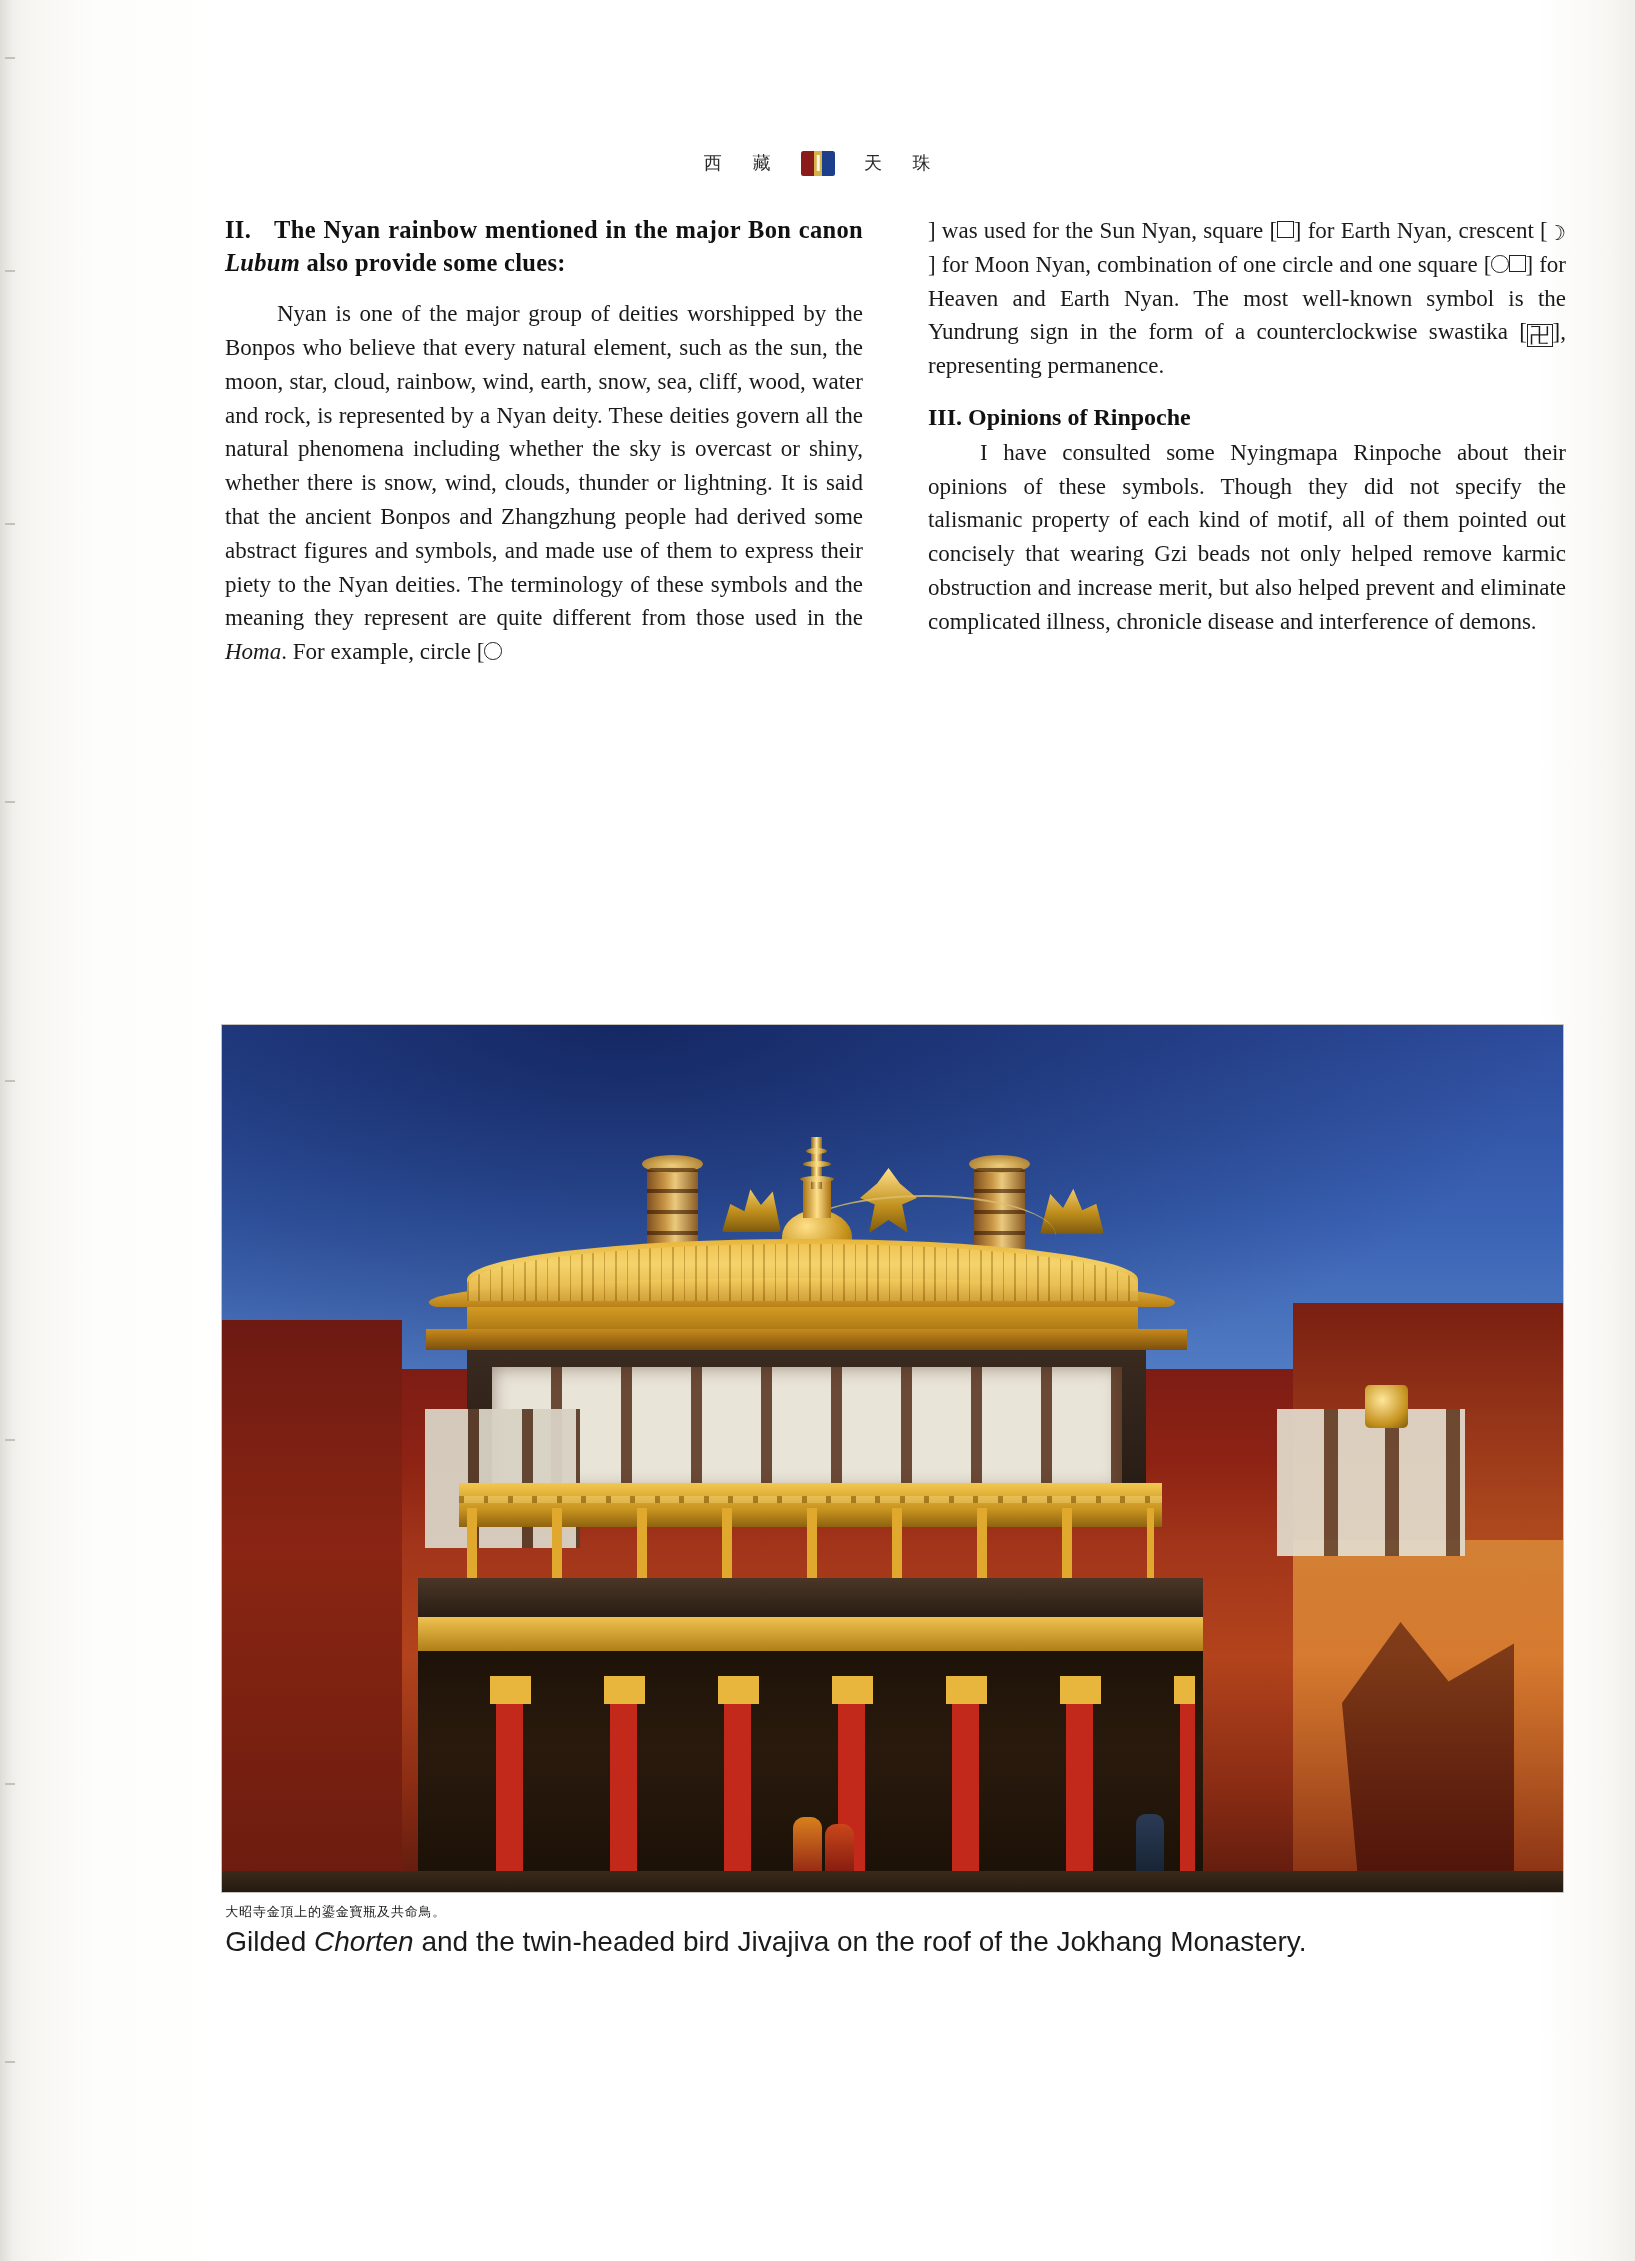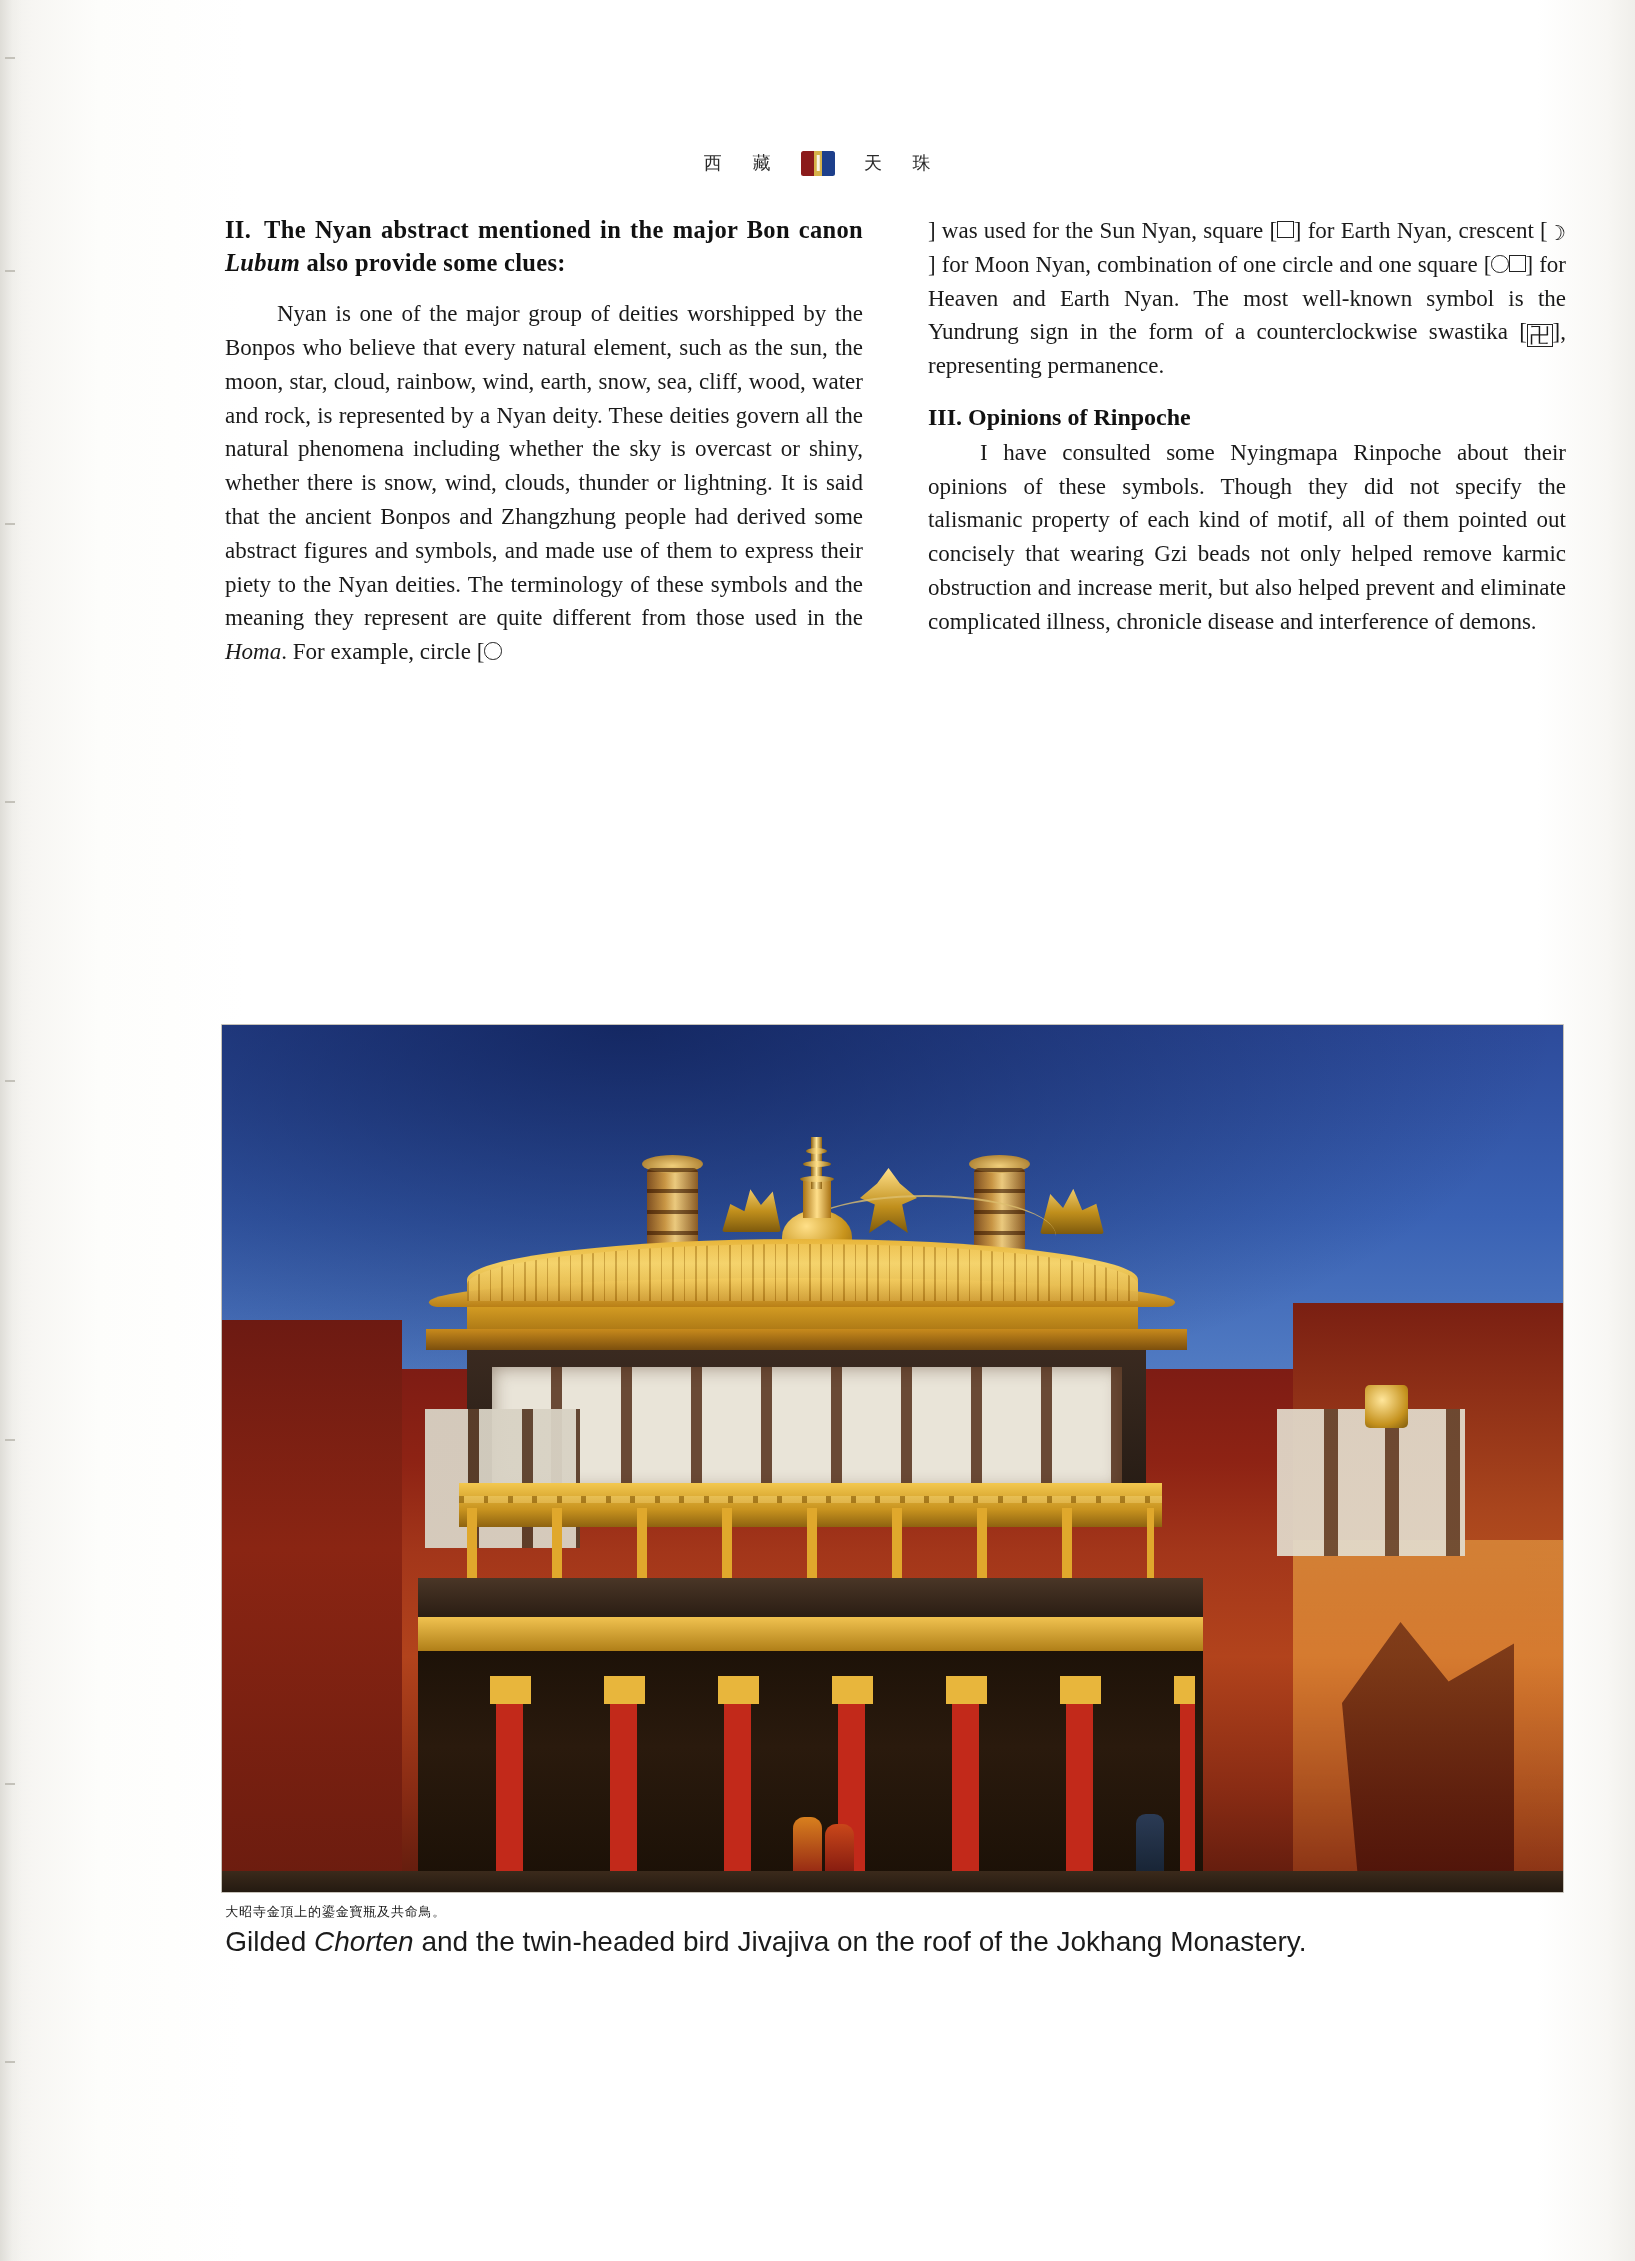--- a/index.html
+++ b/index.html
@@ -95,21 +95,21 @@
 
   h2.section-head {
     margin: 0 0 4.9px 0;
     font-size: 24.5px;
     font-weight: bold;
     line-height: 1.33;
     color: #111;
     text-align: justify;
   }
   h2.section-head .num {
-    margin-right: 13px;
+    margin-right: 23px;
   }
   h2.section-head em {
     font-style: italic;
   }
   h2.section-head.head-spaced {
     letter-spacing: 0.3px;
   }
 
   h3.sub-head {
     margin: 21px 0 4.9px 0;
@@ -506,21 +506,21 @@
       <span class="header-glyph"></span>
       <span>天</span>
       <span>珠</span>
     </span>
   </div>
 
   <div class="columns">
 
     <div class="col">
       <h2 class="section-head head-spaced">
-        <span class="num">II.</span><span>The Nyan abstract mentioned in the major Bon canon </span><em>Lubum</em><span> also provide some clues:</span>
+        <span class="num">II.</span><span>The Nyan rainbow mentioned in the major Bon canon </span><em>Lubum</em><span> also provide some clues:</span>
       </h2>
 
       <p class="body" style="margin-top:18px">
         <span>Nyan is one of the major group of deities worshipped by the Bonpos who believe that every natural element, such as the sun, the moon, star, cloud, rainbow, wind, earth, snow, sea, cliff, wood, water and rock, is represented by a Nyan deity. These deities govern all the natural phenomena including whether the sky is overcast or shiny, whether there is snow, wind, clouds, thunder or lightning. It is said that the ancient Bonpos and Zhangzhung people had derived some abstract figures and symbols, and made use of them to express their piety to the Nyan deities. The terminology of these symbols and the meaning they represent are quite different from those used in the </span><em>Homa</em><span>. For example, circle [</span><span class="sym sym-circle"></span>
       </p>
     </div>
 
     <div class="col">
       <p class="body no-indent">
         <span>] was used for the Sun Nyan, square [</span><span class="sym sym-square"></span><span>] for Earth Nyan, crescent [</span><span class="sym-moon">☽</span><span>] for Moon Nyan, combination of one circle and one square [</span><span class="sym-pair"><span class="sym sym-circle"></span><span class="sym sym-square"></span></span><span>] for Heaven and Earth Nyan. The most well-known symbol is the Yundrung sign in the form of a counterclockwise swastika [</span><span class="sym-swastika">卍</span><span>], representing permanence.</span>

